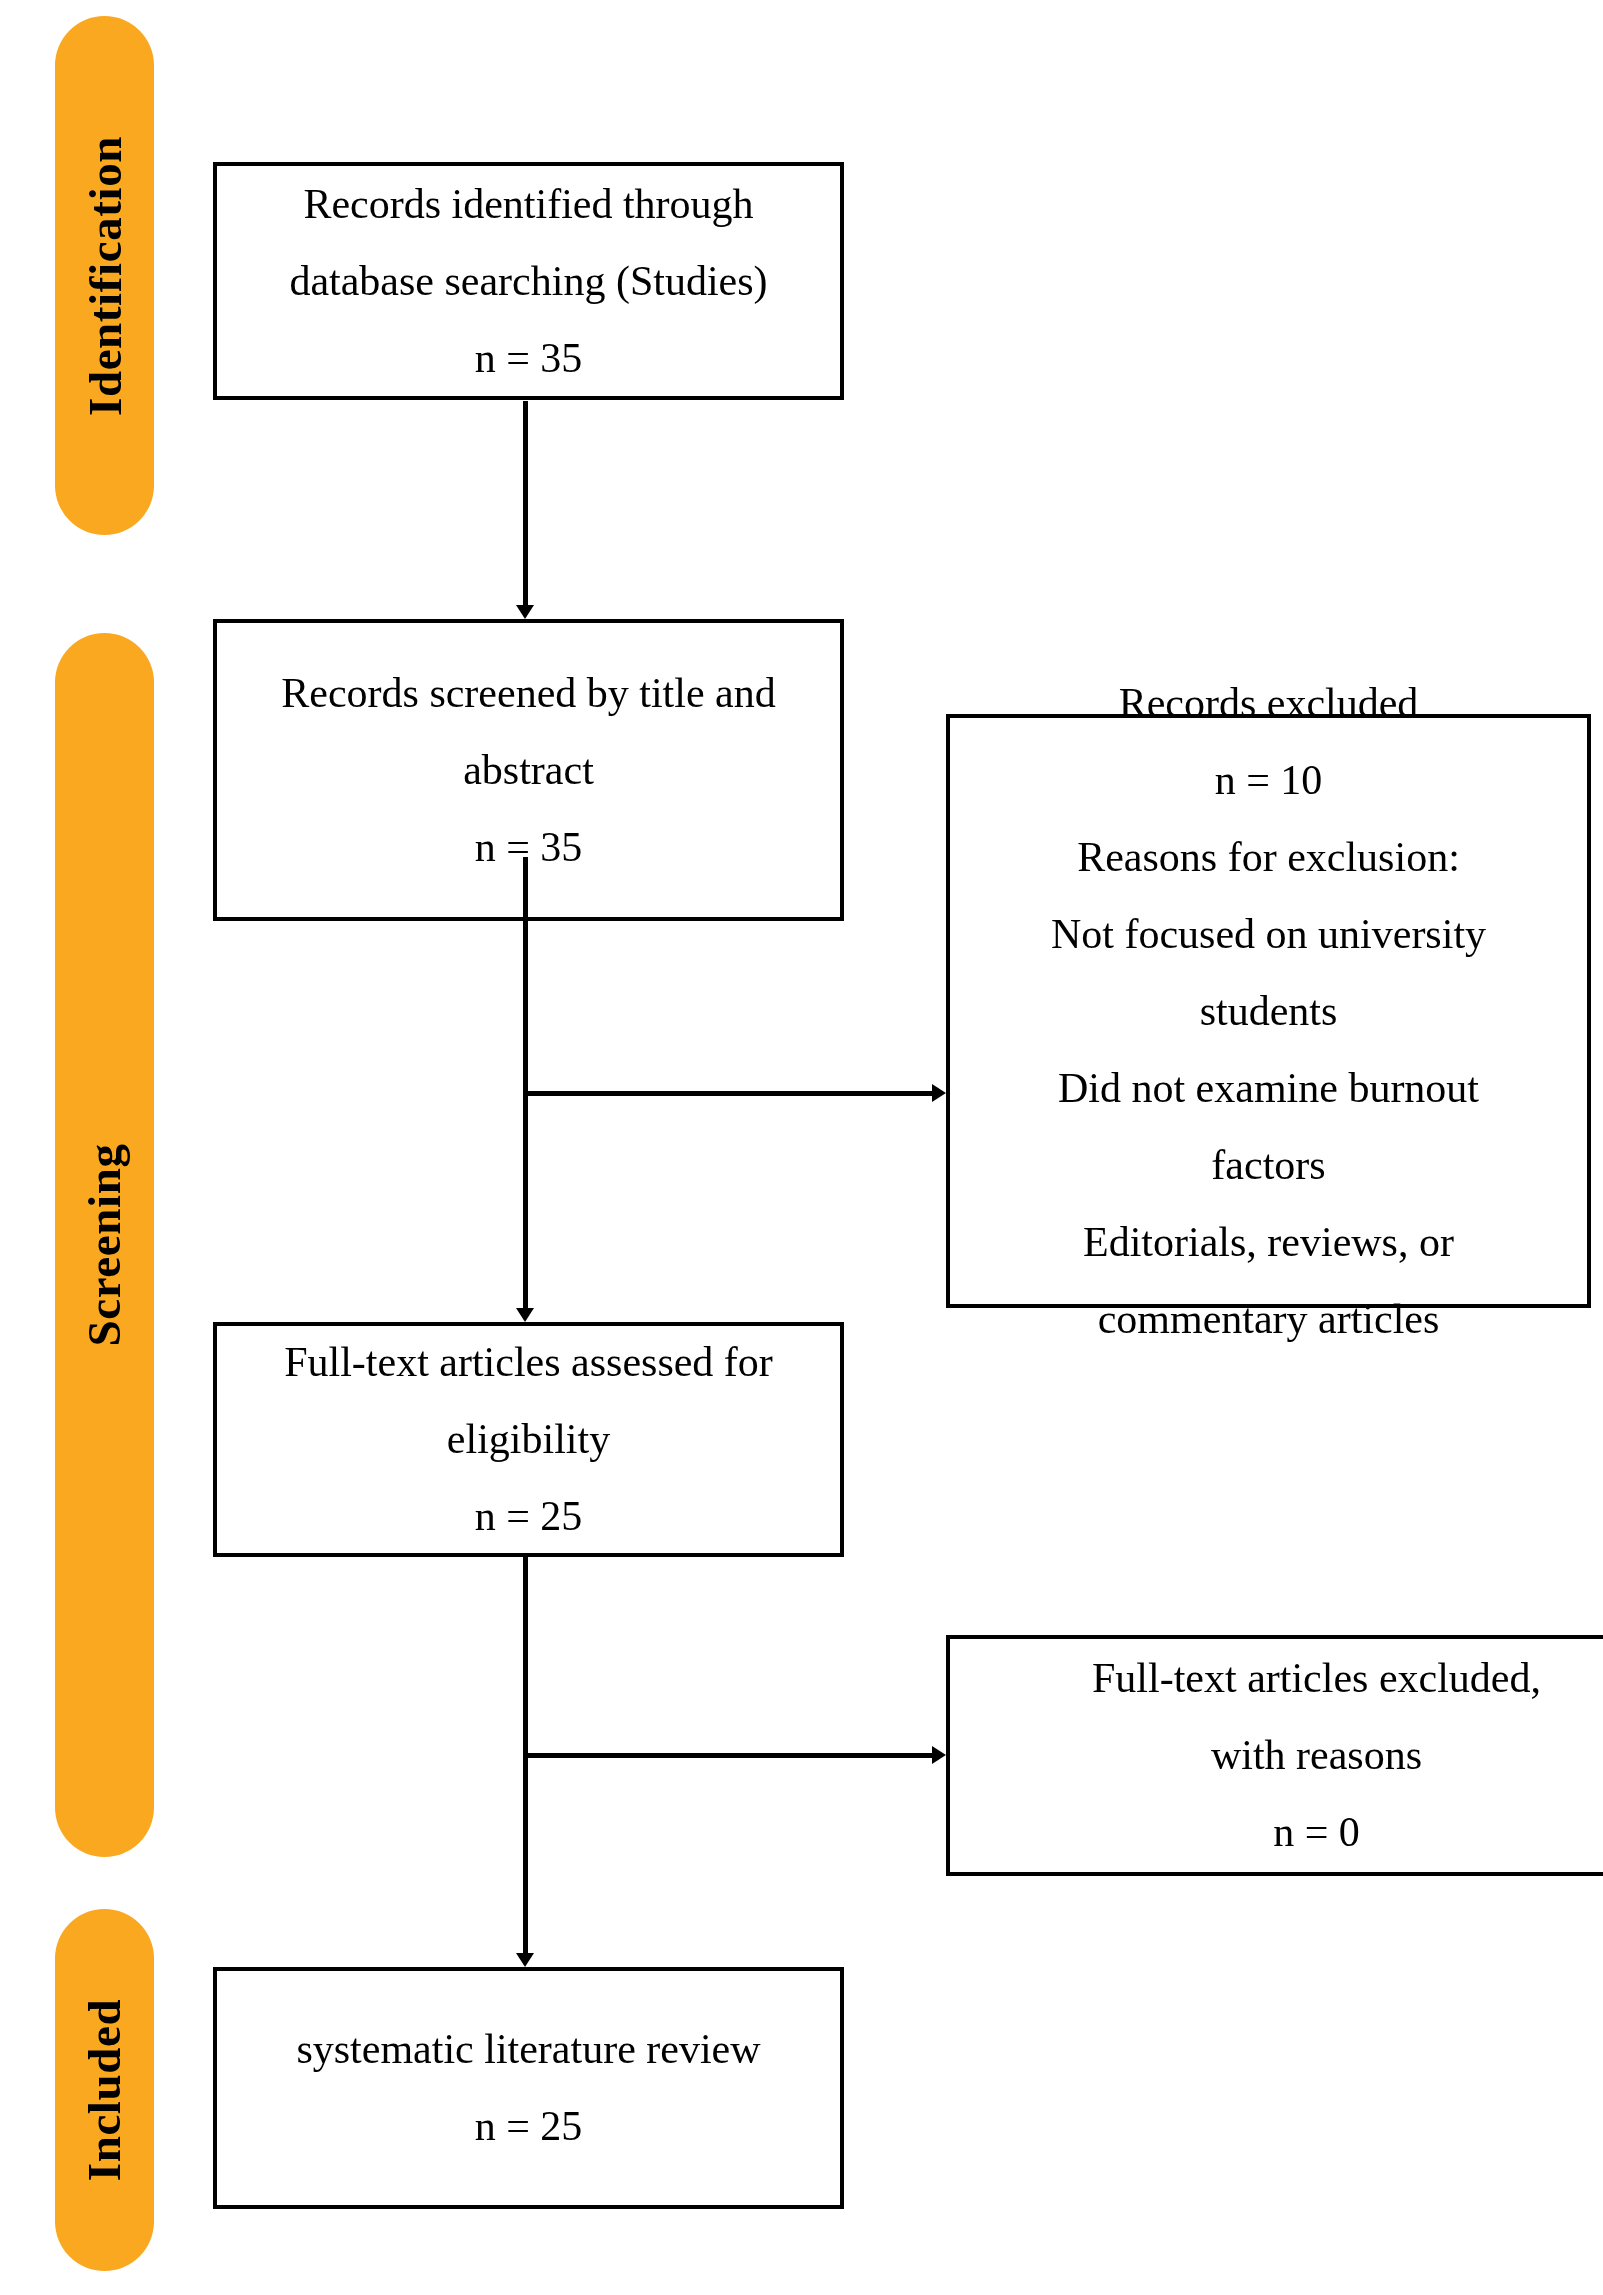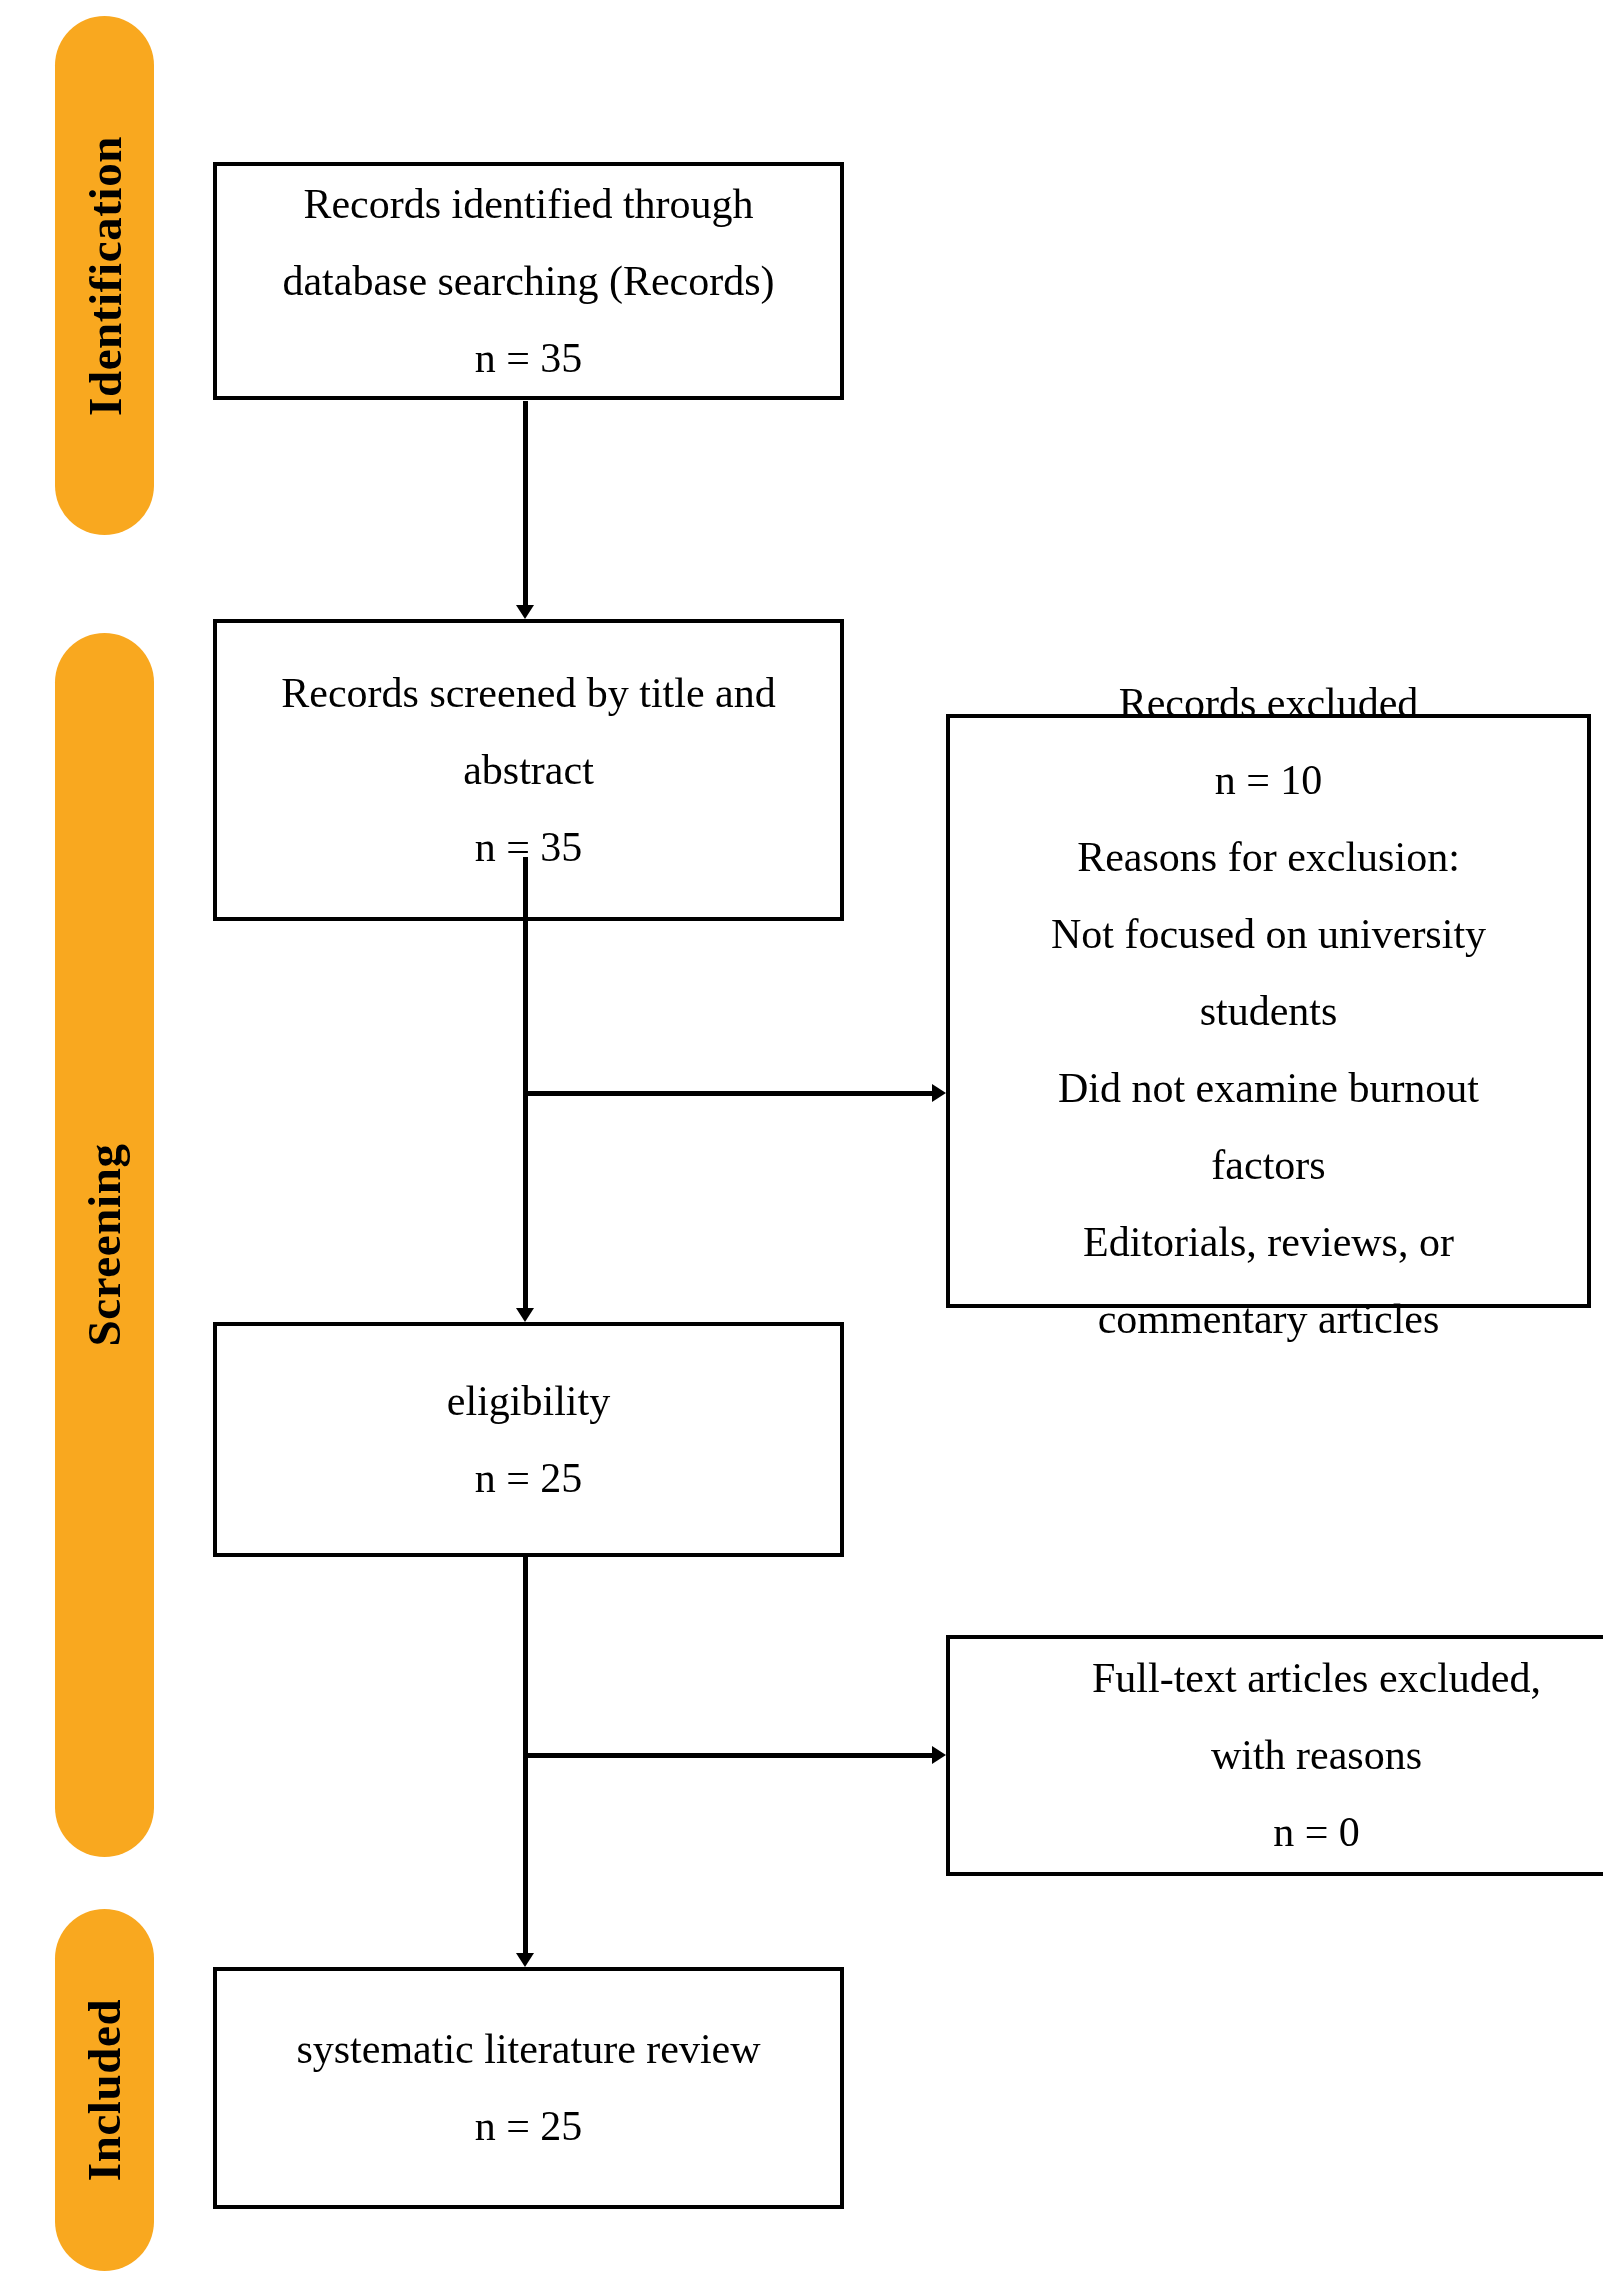--- a/index.html
+++ b/index.html
@@ -90,31 +90,32 @@
   <div class="pill" style="top:633px; height:1224px;">
     <span class="vtext">Screening</span>
   </div>
 
   <div class="pill" style="top:1909px; height:362px;">
     <span class="vtext">Included</span>
   </div>
 
   <div class="fbox" style="left:213px; top:162px; width:631px; height:238px;">
       <div class="tline">Records identified through</div>
-      <div class="tline">database searching (Records)</div>
+      <div class="tline">database searching (Studies)</div>
       <div class="tline">n = 35</div>
     </div>
 
   <div class="fbox" style="left:213px; top:619px; width:631px; height:302px;">
       <div class="tline">Records screened by title and</div>
       <div class="tline">abstract</div>
       <div class="tline">n = 35</div>
     </div>
 
   <div class="fbox" style="left:213px; top:1322px; width:631px; height:235px;">
+      <div class="tline">Full-text articles assessed for</div>
       <div class="tline">eligibility</div>
       <div class="tline">n = 25</div>
     </div>
 
   <div class="fbox" style="left:213px; top:1967px; width:631px; height:242px;">
       <div class="tline">systematic literature review</div>
       <div class="tline">n = 25</div>
     </div>
 
   <div class="fbox" style="left:946px; top:714px; width:645px; height:594px;">

